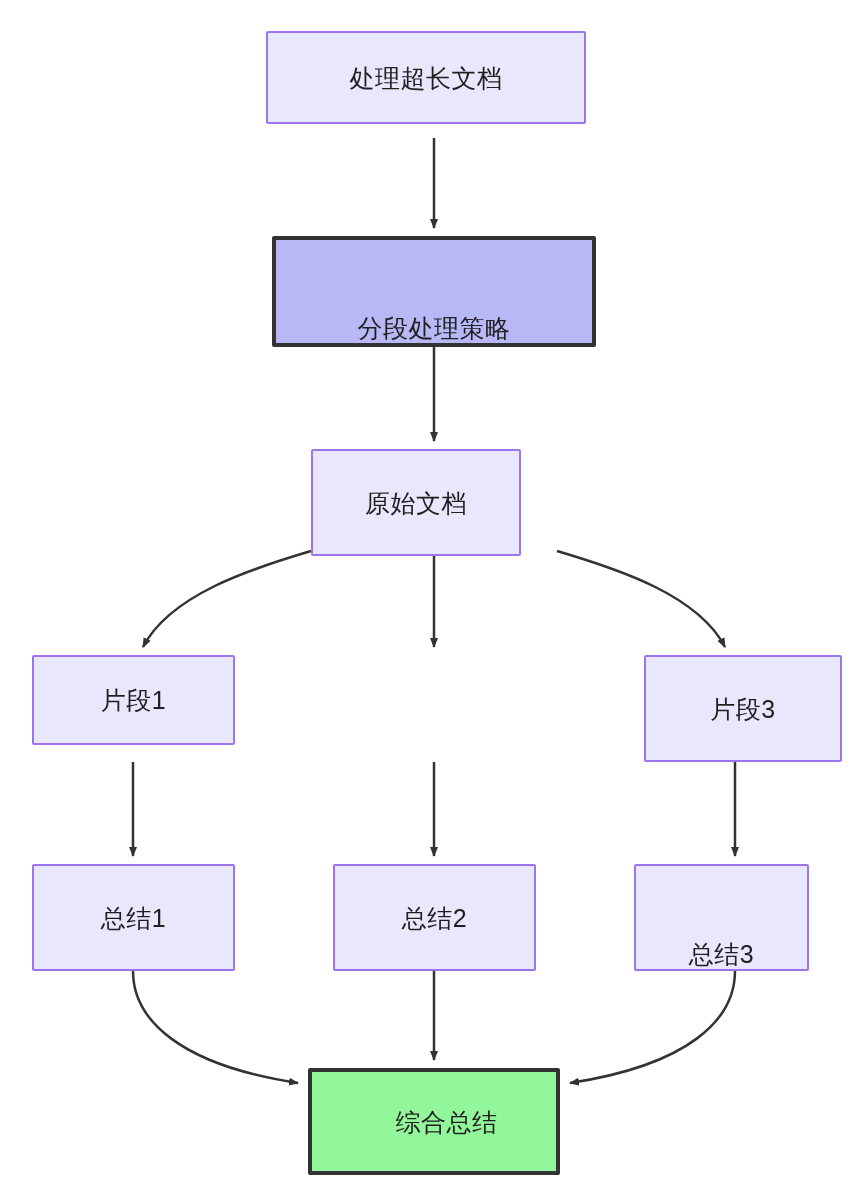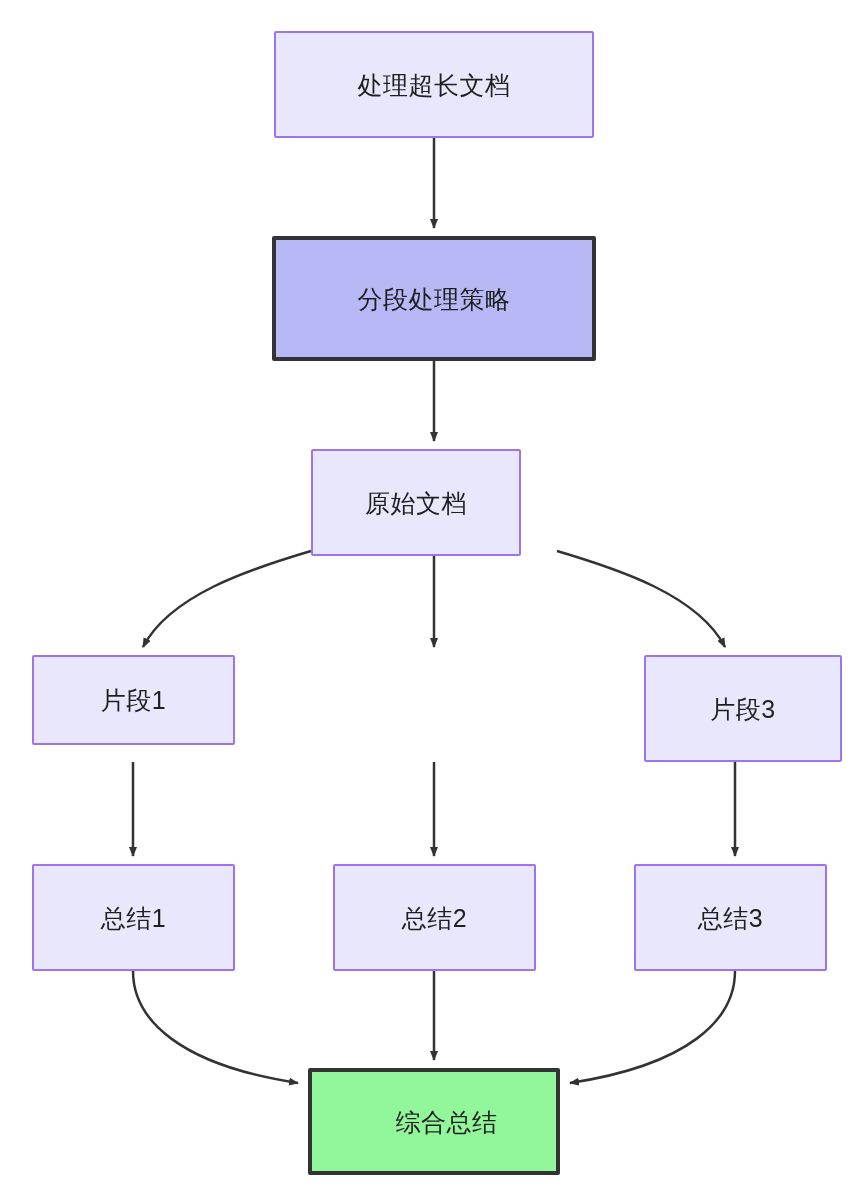--- a/index.html
+++ b/index.html
@@ -89,25 +89,25 @@
 
     <path d="M735,762 L735,856" fill="none" stroke="#333333" stroke-width="2.5" marker-end="url(#arrowhead)"></path>
 
     <path d="M133,971 C133,1020 180,1065 298,1083" fill="none" stroke="#333333" stroke-width="2.5" marker-end="url(#arrowhead)"></path>
 
     <path d="M434,971 L434,1060" fill="none" stroke="#333333" stroke-width="2.5" marker-end="url(#arrowhead)"></path>
 
     <path d="M735,971 C735,1020 688,1065 570,1083" fill="none" stroke="#333333" stroke-width="2.5" marker-end="url(#arrowhead)"></path>
   </svg>
 
-  <div class="node node-normal" style="left:274px; top:31px; width:320px; height:107px;">
+  <div class="node node-normal" style="left:266px; top:31px; width:320px; height:93px;">
     <span class="node-label">处理超长文档</span>
   </div>
 
-  <div class="node node-highlight" style="left:272px; top:236px; width:324px; height:125px;">
+  <div class="node node-highlight" style="left:272px; top:236px; width:324px; height:111px;align-items:flex-end;">
     <span class="node-label">分段处理策略</span>
   </div>
 
   <div class="node node-normal" style="left:311px; top:449px; width:210px; height:107px;">
     <span class="node-label">原始文档</span>
   </div>
 
   <div class="node node-normal" style="left:32px; top:655px; width:203px; height:90px;">
     <span class="node-label">片段1</span>
   </div>
@@ -118,21 +118,21 @@
   </div>
 
   <div class="node node-normal" style="left:32px; top:864px; width:203px; height:107px;">
     <span class="node-label">总结1</span>
   </div>
 
   <div class="node node-normal" style="left:333px; top:864px; width:203px; height:107px;">
     <span class="node-label">总结2</span>
   </div>
 
-  <div class="node node-normal" style="left:634px; top:864px; width:193px; height:107px;">
+  <div class="node node-normal" style="left:634px; top:864px; width:175px; height:107px;align-items:flex-end;">
     <span class="node-label">总结3</span>
   </div>
 
   <div class="node node-result" style="left:308px; top:1068px; width:252px; height:107px;">
     <span class="node-label">综合总结</span>
   </div>
 
 </div>
 
 </body></html>

